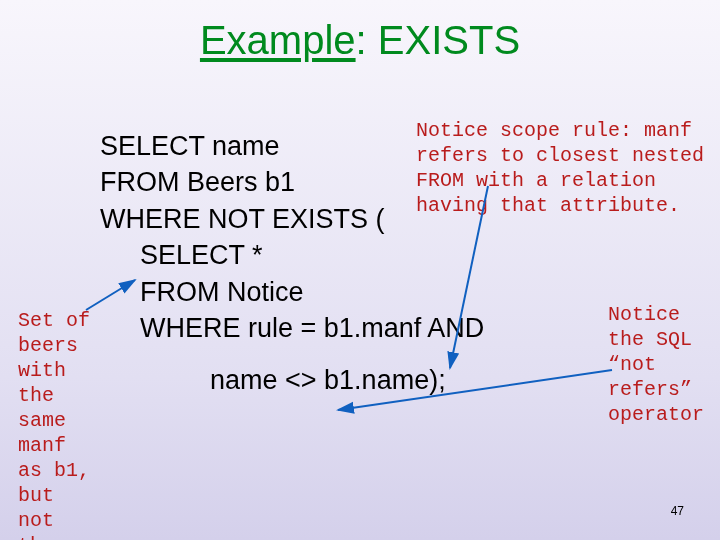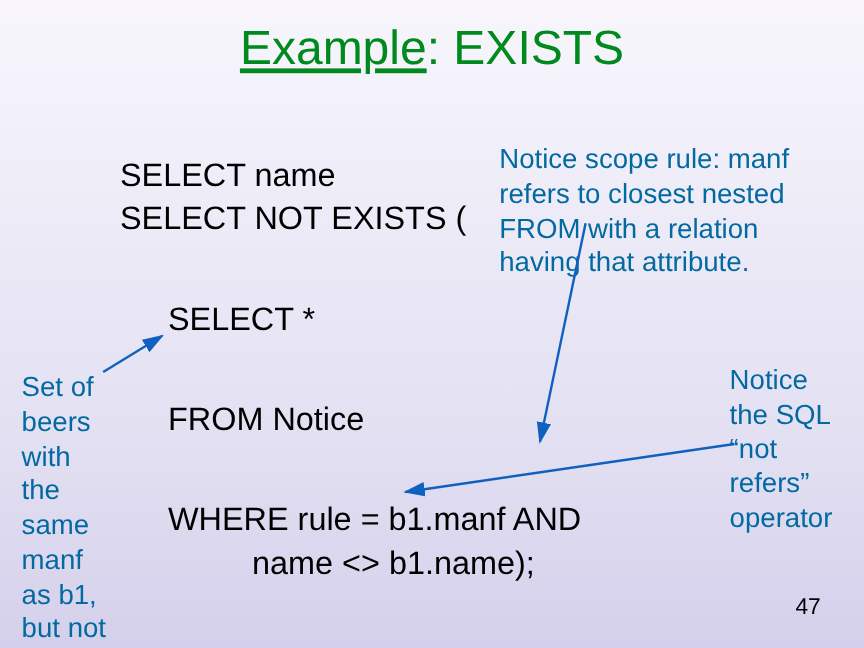--- a/index.html
+++ b/index.html
@@ -31,27 +31,27 @@
     font-family: "Verdana", "Arial", sans-serif;
     font-size: 27px;
     line-height: 1.35;
     color: #000;
     position: absolute;
     left: 100px;
     top: 128px;
     width: 560px;
     font-weight: normal;
   }
-  .code .indent1 { padding-left: 40px; margin-top: 47px; }
-  .code .indent2 { padding-left: 110px; }
+  .code .indent1 { padding-left: 40px; }
+  .code .indent2 { padding-left: 110px; margin-top: 15px; }
   .note {
-    font-family: Liberation Sans, sans-serif;
-    font-size: 23px;
+    font-family: Liberation Mono, monospace;
+    font-size: 20px;
     line-height: 1.25;
-    color: #0369a1;
+    color: #b91c1c;
     position: absolute;
   }
   .note-scope {
     top: 118px;
     left: 416px;
     width: 290px;
   }
   .note-left {
     top: 308px;
     left: 18px;
@@ -60,41 +60,42 @@
   .note-right {
     top: 302px;
     right: 16px;
     width: 96px;
   }
   .page-num {
     position: absolute;
     bottom: 22px;
     right: 36px;
     font-family: "Verdana", sans-serif;
-    font-size: 19px;
+    font-size: 12px;
     color: #000;
   }
   svg.arrows {
     position: absolute;
     top: 0; left: 0; width: 720px; height: 540px;
     pointer-events: none;
   }
 </style>
 </head>
 <body>
 
 <div class="slide">
 
   <h1 class="title">
     <span class="u">Example</span><span>: EXISTS</span>
   </h1>
 
   <div class="code">
     <div>SELECT name</div>
-    <div>SELECT NOT EXISTS (</div>
+    <div>FROM Beers b1</div>
+    <div>WHERE NOT EXISTS (</div>
     <div class="indent1">SELECT *</div>
     <div class="indent1">FROM Notice</div>
     <div class="indent1">WHERE rule = b1.manf AND</div>
     <div class="indent2">name &lt;&gt; b1.name);</div>
   </div>
 
   <div class="note note-scope">Notice scope rule: manf refers to closest nested FROM with a relation having that attribute.</div>
   <div class="note note-left">Set of beers with the same manf as b1, but not the same beer</div>
   <div class="note note-right">Notice the SQL “not refers” operator</div>
 

